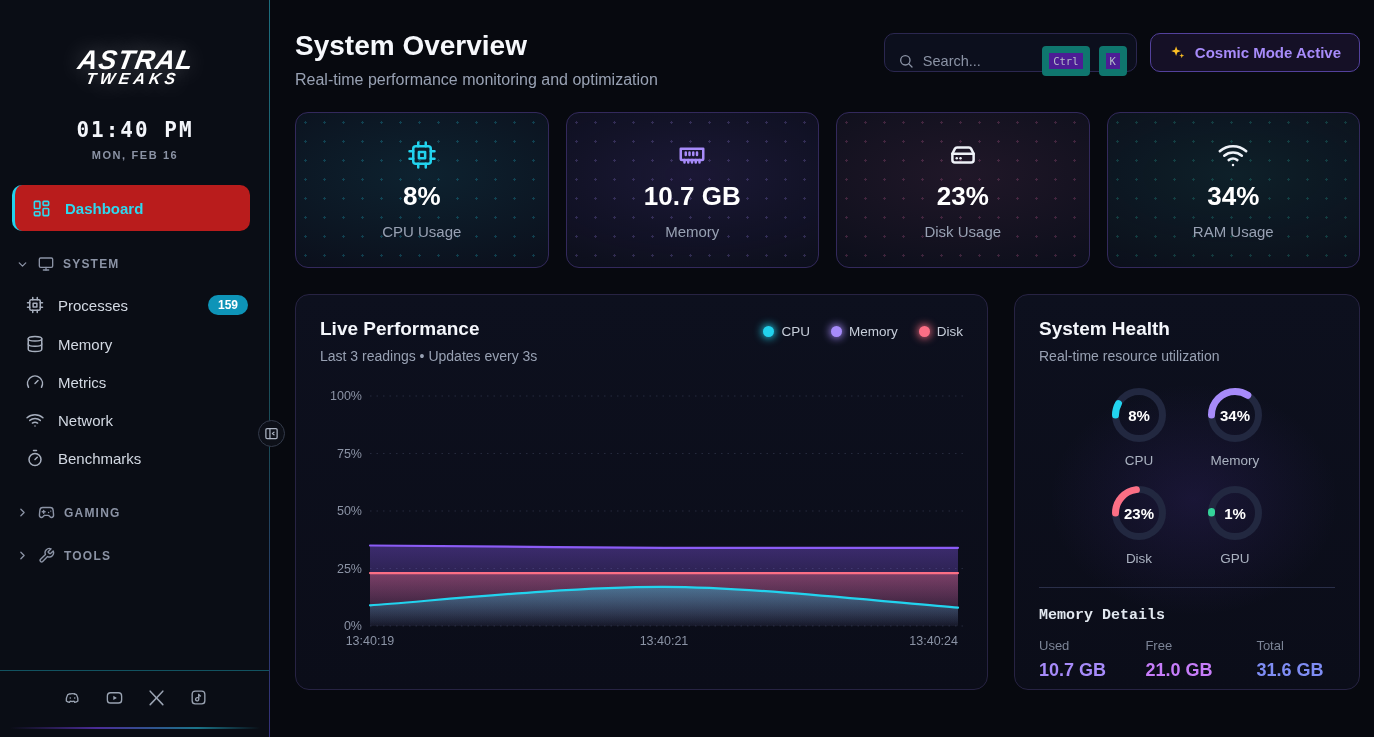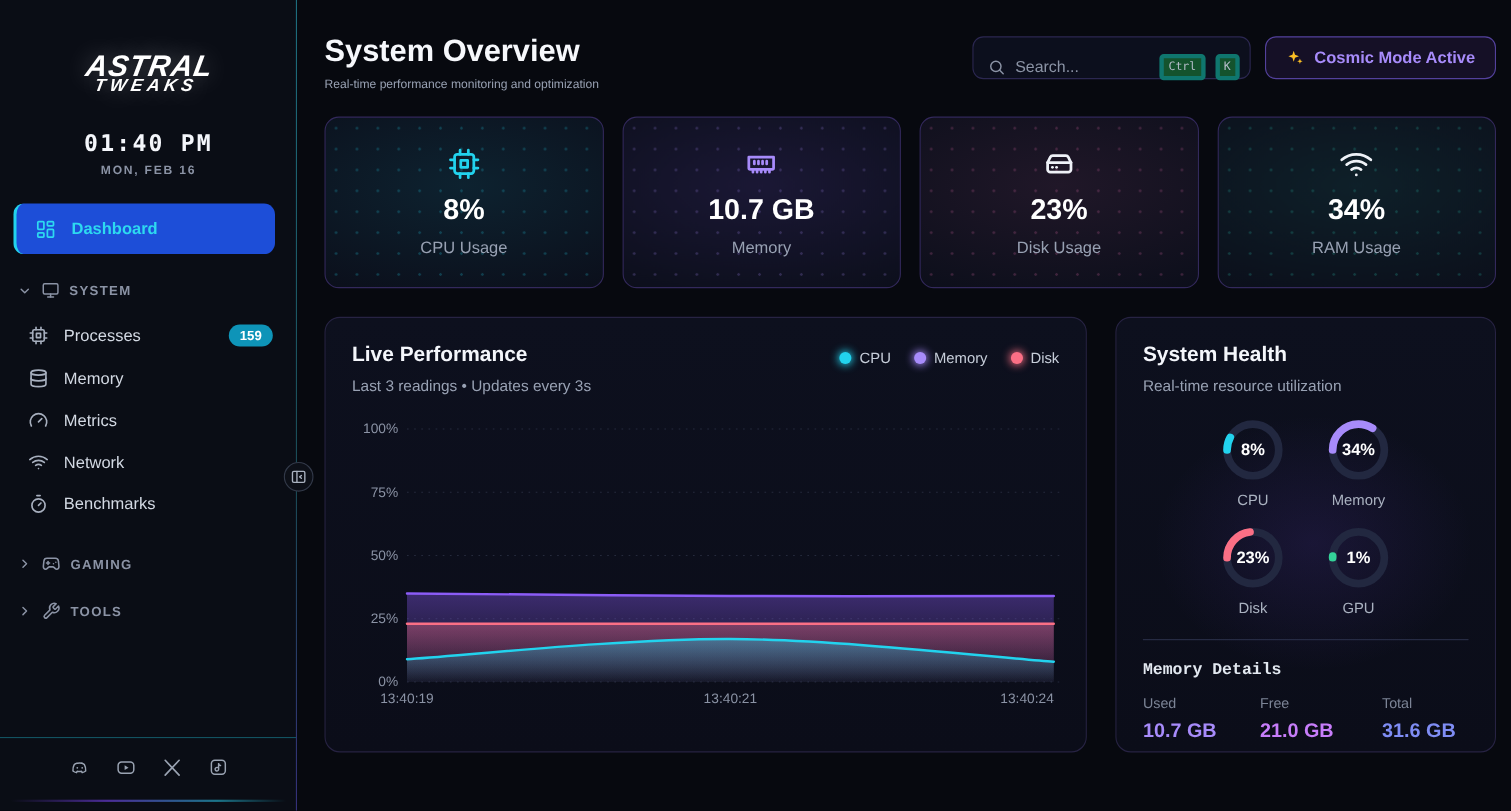--- a/index.html
+++ b/index.html
@@ -34,21 +34,21 @@
   .clock-wrap { text-align:center; margin-top:30px; }
   .clock-time {
     font-family:"DejaVu Sans Mono", monospace;
     font-size:21px; font-weight:bold; color:#f4f6fb; letter-spacing:2px;
   }
   .clock-date { margin-top:7px; font-size:11px; color:#8b93a5; letter-spacing:1.6px; font-weight:bold; }
 
   .nav { margin-top:24px; }
   .nav-active {
     margin:0 20px 0 12px; height:46px; border-radius:10px;
-    background:#1d4ed8; border-left:3px solid #22d3ee;
+    background:#b91c1c; border-left:3px solid #22d3ee;
     display:flex; align-items:center; gap:14px; padding-left:17px;
     color:#2dd9f0; font-weight:bold; font-size:15px; cursor:pointer;
   }
   .nav-active svg { color:#2dd9f0; }
   .section-head {
     display:flex; align-items:center; gap:9px;
     padding:13px 0 13px 16px; color:#8b93a5; font-size:12px;
     font-weight:bold; letter-spacing:1.2px; cursor:pointer;
   }
   .section-head svg { color:#8b93a5; }
@@ -79,36 +79,36 @@
     border-radius:50%; background:#0d1018; border:1px solid #333a4a;
     display:flex; align-items:center; justify-content:center;
     color:#aab2c0; cursor:pointer; z-index:5;
   }
 
   
   .main { position:absolute; left:270px; top:0; width:1104px; height:737px; padding:30px 14px 14px 25px; }
 
   .topbar { display:flex; align-items:flex-start; justify-content:space-between; }
   .page-title { font-size:28px; font-weight:bold; color:#f6f8fc; }
-  .page-subtitle { margin-top:9px; font-size:11px; color:#98a1b3; }
+  .page-subtitle { margin-top:9px; font-size:16px; color:#98a1b3; }
   .topbar-right { display:flex; gap:13px; align-items:center; margin-top:3px; }
   .search-box {
     width:253px; height:39px; border-radius:10px;
     background:#0c0f1d; border:1px solid #2b2750;
     display:flex; align-items:center; padding:16px 9px 0 13px; gap:9px;
   }
   .search-box svg { color:#8b93a5; flex:none; }
   .search-input {
     flex:1; background:transparent; border:none; outline:none;
     color:#c6cdd9; font-size:14.5px; font-family:"Liberation Sans", sans-serif; min-width:0;
   }
   .search-input::placeholder { color:#8b93a5; }
   .kbd {
     font-family:"DejaVu Sans Mono", monospace; font-size:10.5px; color:#b6bdc9;
-    background:#14532d; border:4px solid #0f766e; border-radius:4px;
+    background:#4c1d95; border:7px solid #0f766e; border-radius:4px;
     padding:2px 4px;
   }
   .cosmic-btn {
     height:39px; border-radius:10px; padding:0 18px;
     background:#151026; border:1px solid #53419c;
     display:flex; align-items:center; gap:9px; cursor:pointer;
     color:#a78bfa; font-size:15px; font-weight:bold;
     font-family:"Liberation Sans", sans-serif;
   }
 

